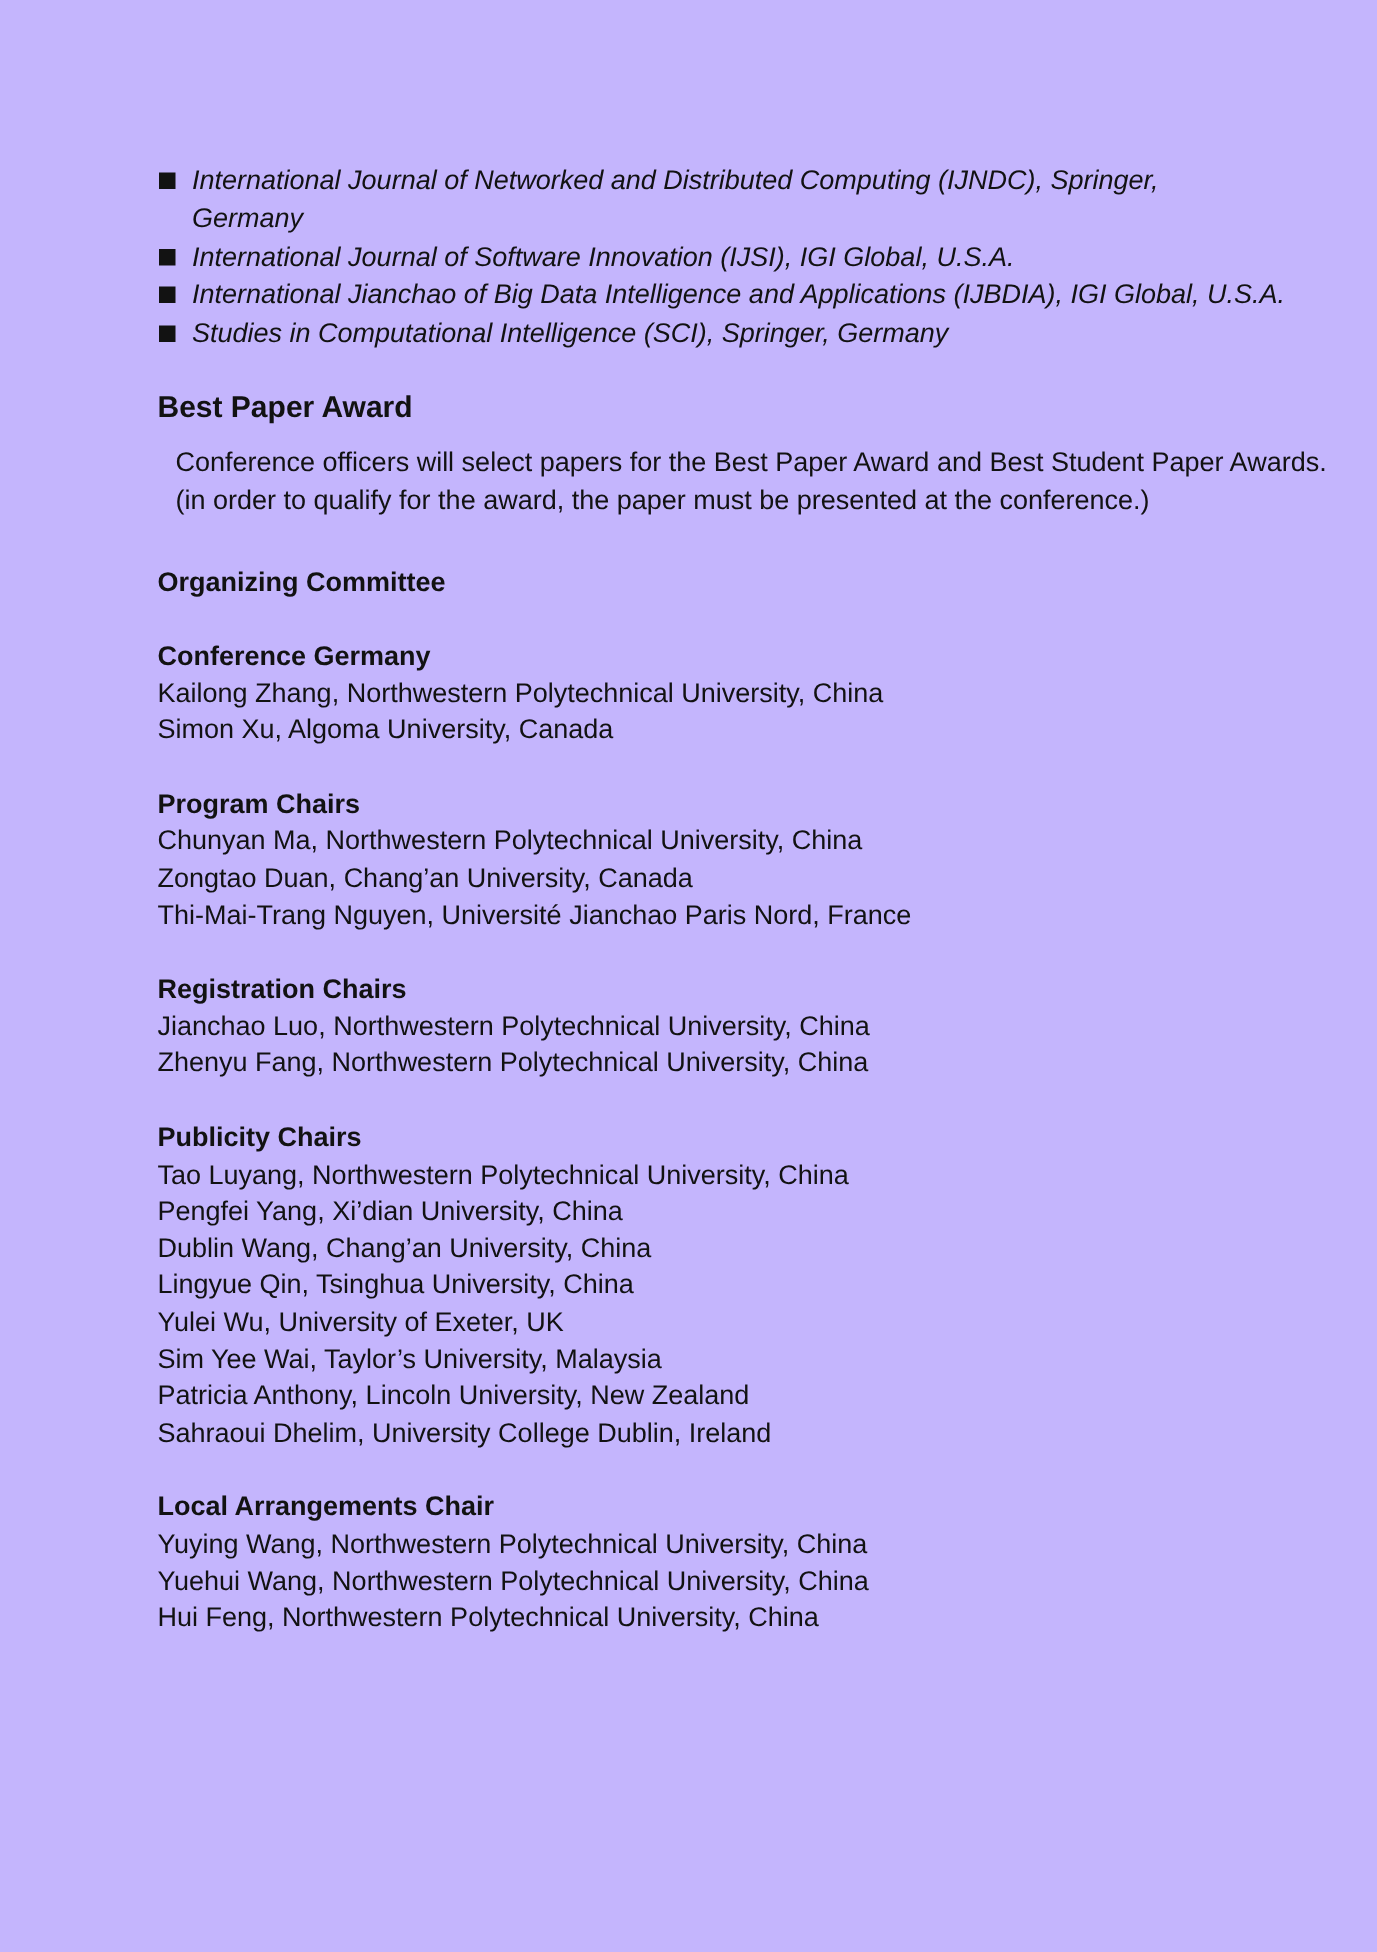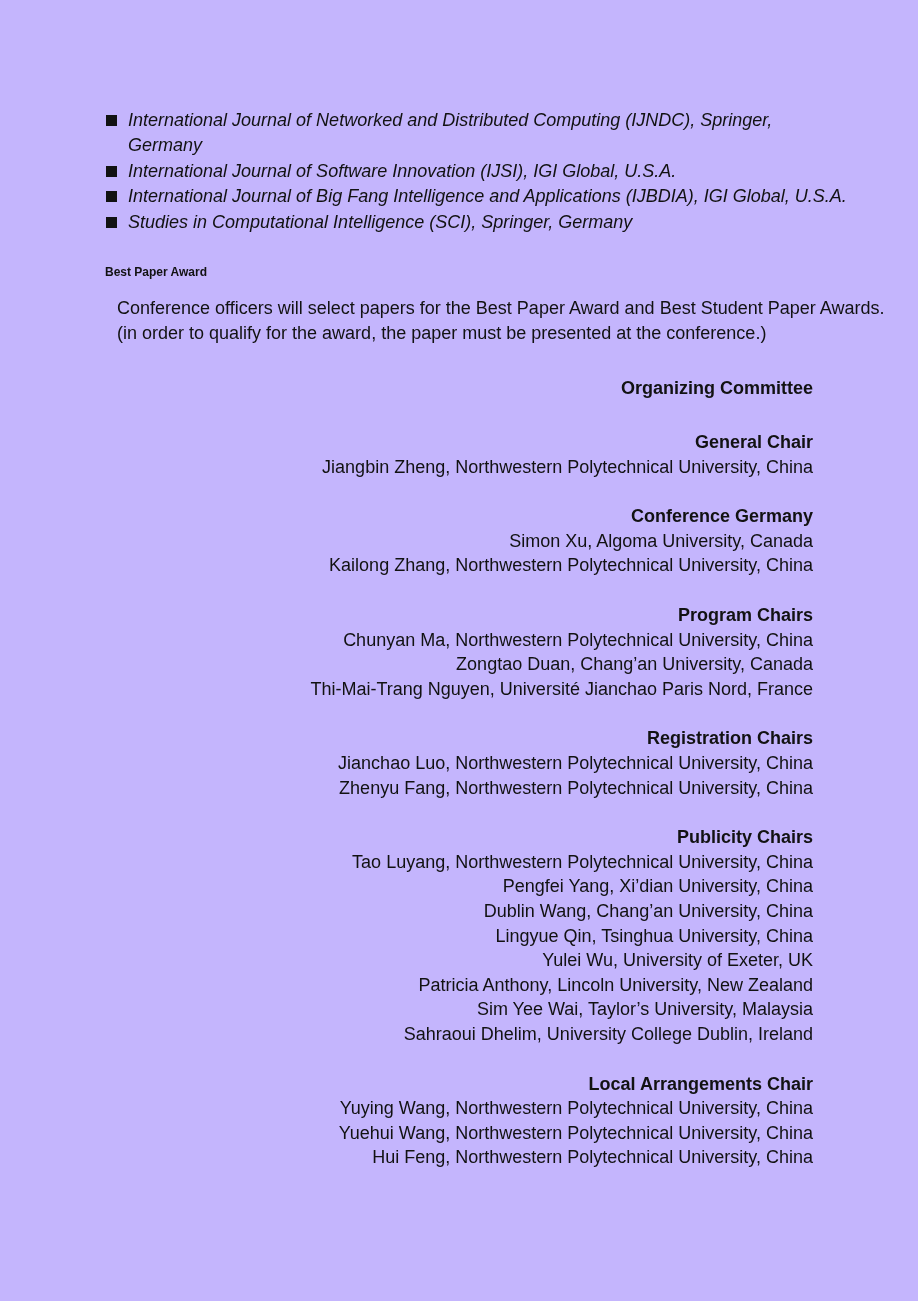--- a/index.html
+++ b/index.html
@@ -34,27 +34,27 @@
     position: absolute;
     left: 1px;
     top: 7px;
     width: 11px;
     height: 11px;
     background: #121212;
   }
   .journal-text { white-space: pre; }
   
   .bpa-heading {
-    font-size: 12px;
+    font-size: 20px;
     font-weight: bold;
     margin: 24.7px 0 0 0;
   }
   .bpa-body { margin: 12px; white-space: pre; }
   
-  .centered { text-align: right; }
+  .centered { text-align: left; }
   .oc-title {
     font-size: 18px;
     font-weight: bold;
     margin: 30px 0 0 0;
   }
   section { margin: 0; padding: 0; }
   .sec-heading {
     font-size: 18px;
     font-weight: bold;
     margin: 25px 0 0 0;
@@ -73,44 +73,40 @@
         <span class="journal-bullet"></span>
         <span class="journal-text">International Journal of Networked and Distributed Computing (IJNDC), Springer,
 Germany</span>
       </li>
       <li class="journal-item">
         <span class="journal-bullet"></span>
         <span class="journal-text">International Journal of Software Innovation (IJSI), IGI Global, U.S.A.</span>
       </li>
       <li class="journal-item">
         <span class="journal-bullet"></span>
-        <span class="journal-text">International Journal of Big Fang Intelligence and Applications (IJBDIA), IGI Global, U.S.A.</span>
+        <span class="journal-text">International Jianchao of Big Data Intelligence and Applications (IJBDIA), IGI Global, U.S.A.</span>
       </li>
       <li class="journal-item">
         <span class="journal-bullet"></span>
         <span class="journal-text">Studies in Computational Intelligence (SCI), Springer, Germany</span>
       </li>
     </ul>
 
     <h2 class="bpa-heading">Best Paper Award</h2>
     <p class="bpa-body">Conference officers will select papers for the Best Paper Award and Best Student Paper Awards.
 (in order to qualify for the award, the paper must be presented at the conference.)</p>
 
     <div>
       <h2 class="oc-title centered">Organizing Committee</h2>
 
-      <section>
-        <h3 class="sec-heading centered first">General Chair</h3>
-        <div class="member centered">Jiangbin Zheng, Northwestern Polytechnical University, China</div>
-      </section>
 
       <section>
         <h3 class="sec-heading centered">Conference Germany</h3>
+        <div class="member centered">Kailong Zhang, Northwestern Polytechnical University, China</div>
         <div class="member centered">Simon Xu, Algoma University, Canada</div>
-        <div class="member centered">Kailong Zhang, Northwestern Polytechnical University, China</div>
       </section>
 
       <section>
         <h3 class="sec-heading centered">Program Chairs</h3>
         <div class="member centered">Chunyan Ma, Northwestern Polytechnical University, China</div>
         <div class="member centered">Zongtao Duan, Chang’an University, Canada</div>
         <div class="member centered">Thi-Mai-Trang Nguyen, Université Jianchao Paris Nord, France</div>
       </section>
 
       <section>
@@ -119,22 +115,22 @@
         <div class="member centered">Zhenyu Fang, Northwestern Polytechnical University, China</div>
       </section>
 
       <section>
         <h3 class="sec-heading centered">Publicity Chairs</h3>
         <div class="member centered">Tao Luyang, Northwestern Polytechnical University, China</div>
         <div class="member centered">Pengfei Yang, Xi’dian University, China</div>
         <div class="member centered">Dublin Wang, Chang’an University, China</div>
         <div class="member centered">Lingyue Qin, Tsinghua University, China</div>
         <div class="member centered">Yulei Wu, University of Exeter, UK</div>
+        <div class="member centered">Sim Yee Wai, Taylor’s University, Malaysia</div>
         <div class="member centered">Patricia Anthony, Lincoln University, New Zealand</div>
-        <div class="member centered">Sim Yee Wai, Taylor’s University, Malaysia</div>
         <div class="member centered">Sahraoui Dhelim, University College Dublin, Ireland</div>
       </section>
 
       <section>
         <h3 class="sec-heading centered">Local Arrangements Chair</h3>
         <div class="member centered">Yuying Wang, Northwestern Polytechnical University, China</div>
         <div class="member centered">Yuehui Wang, Northwestern Polytechnical University, China</div>
         <div class="member centered">Hui Feng, Northwestern Polytechnical University, China</div>
       </section>
 

